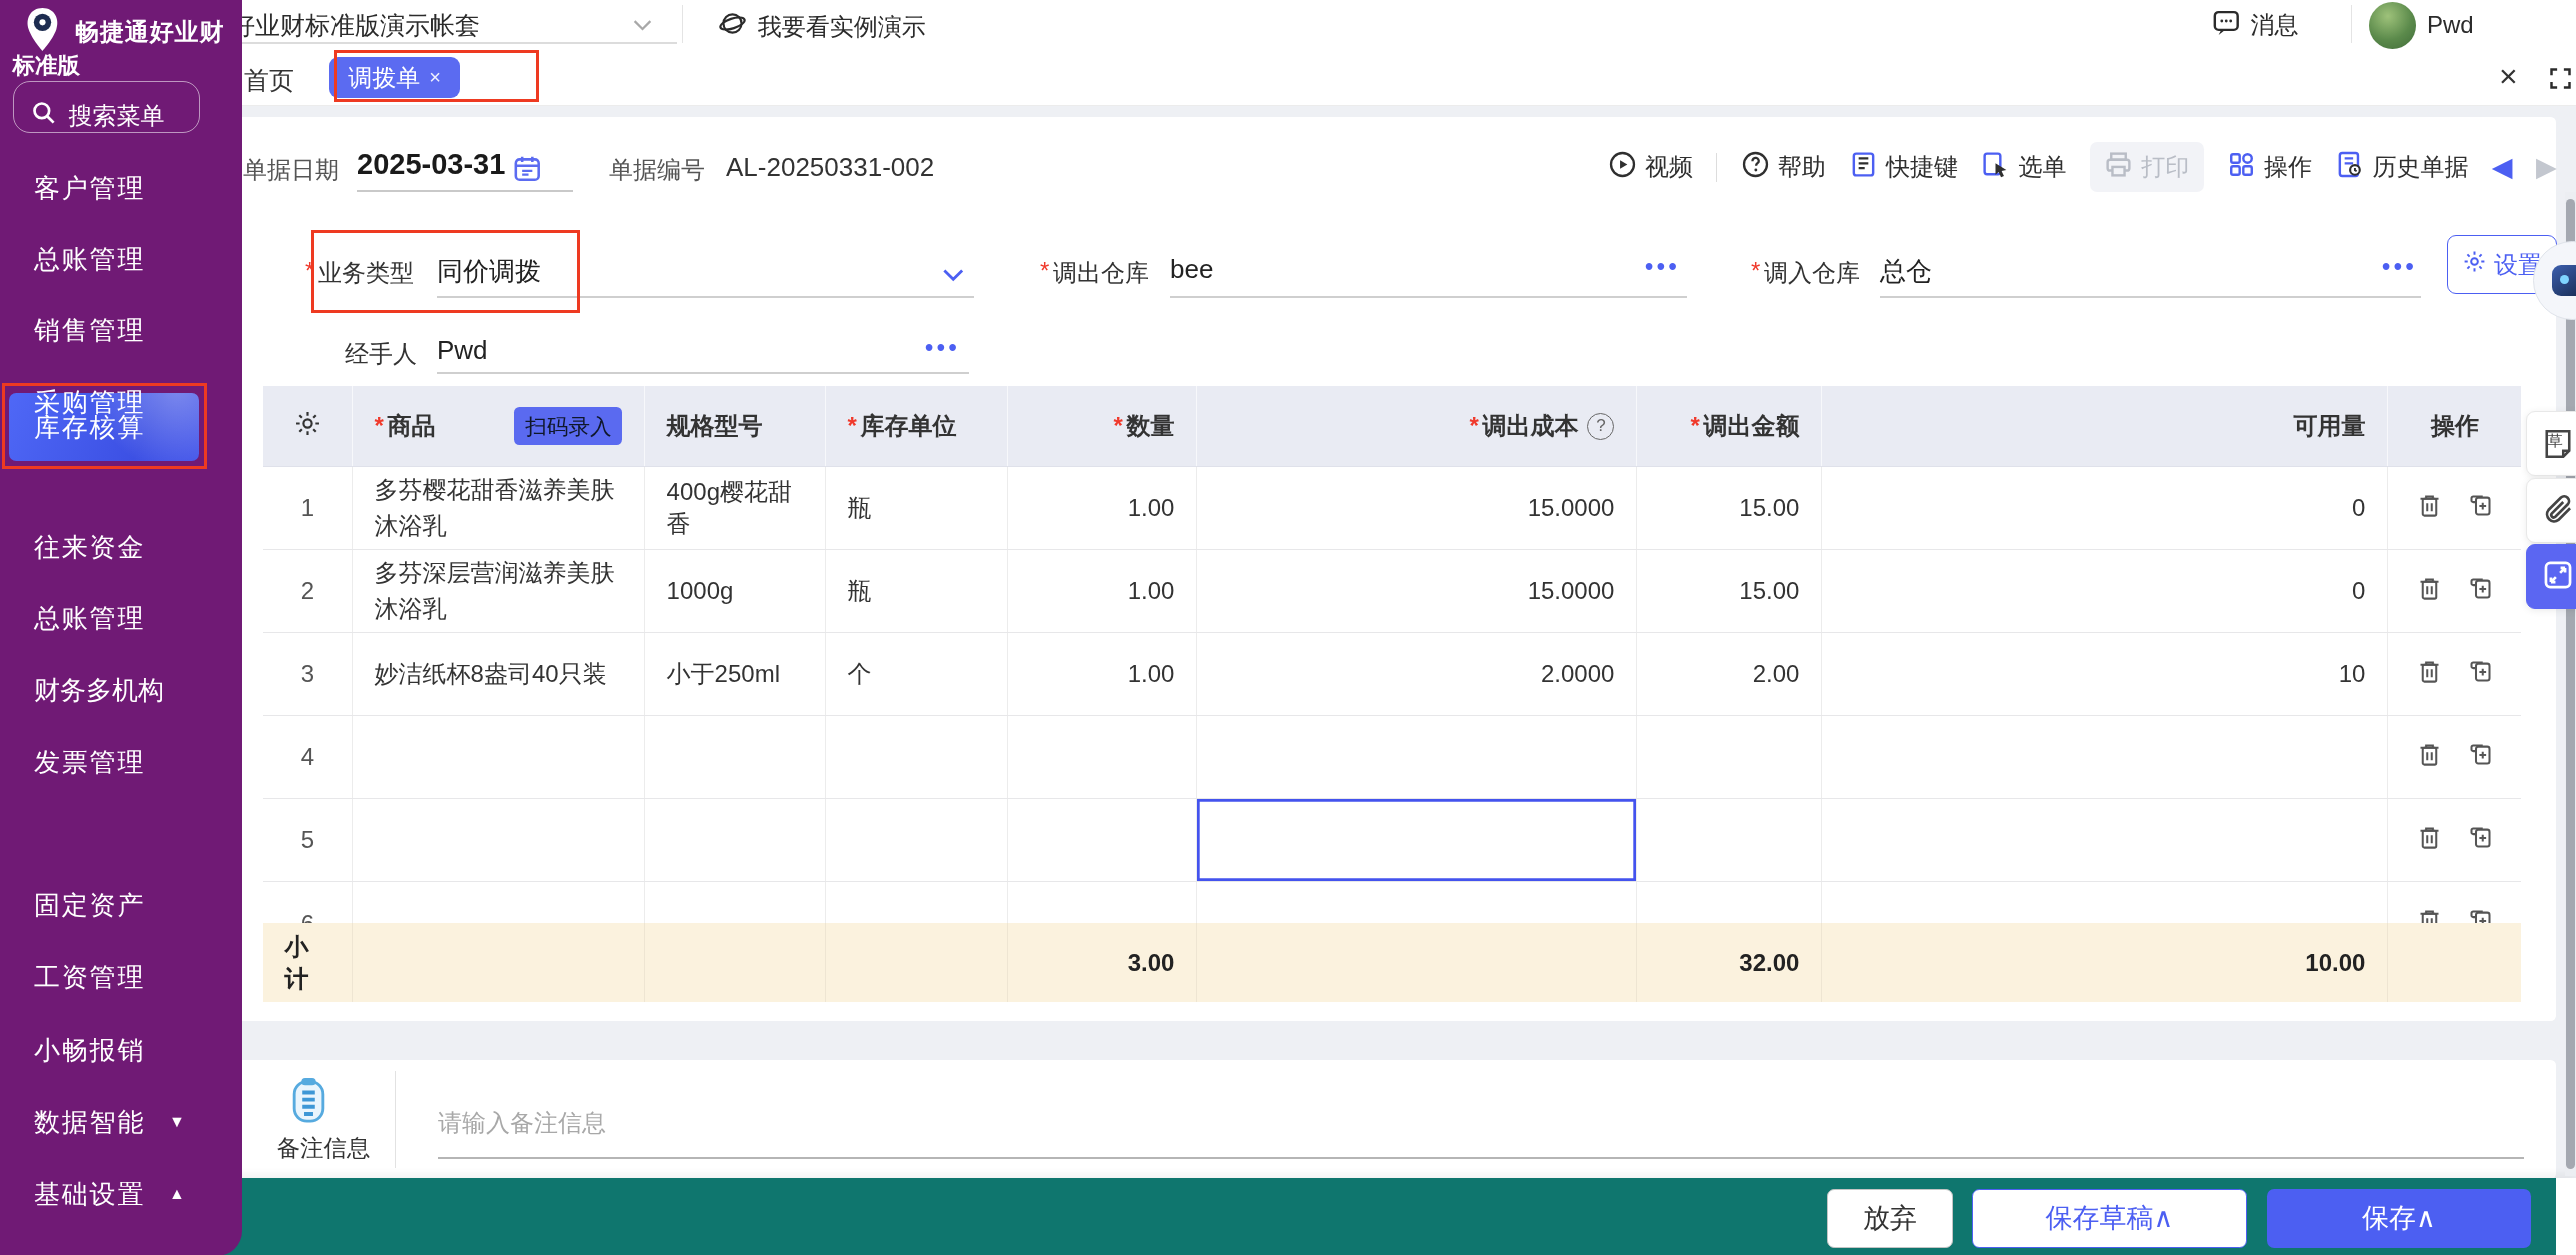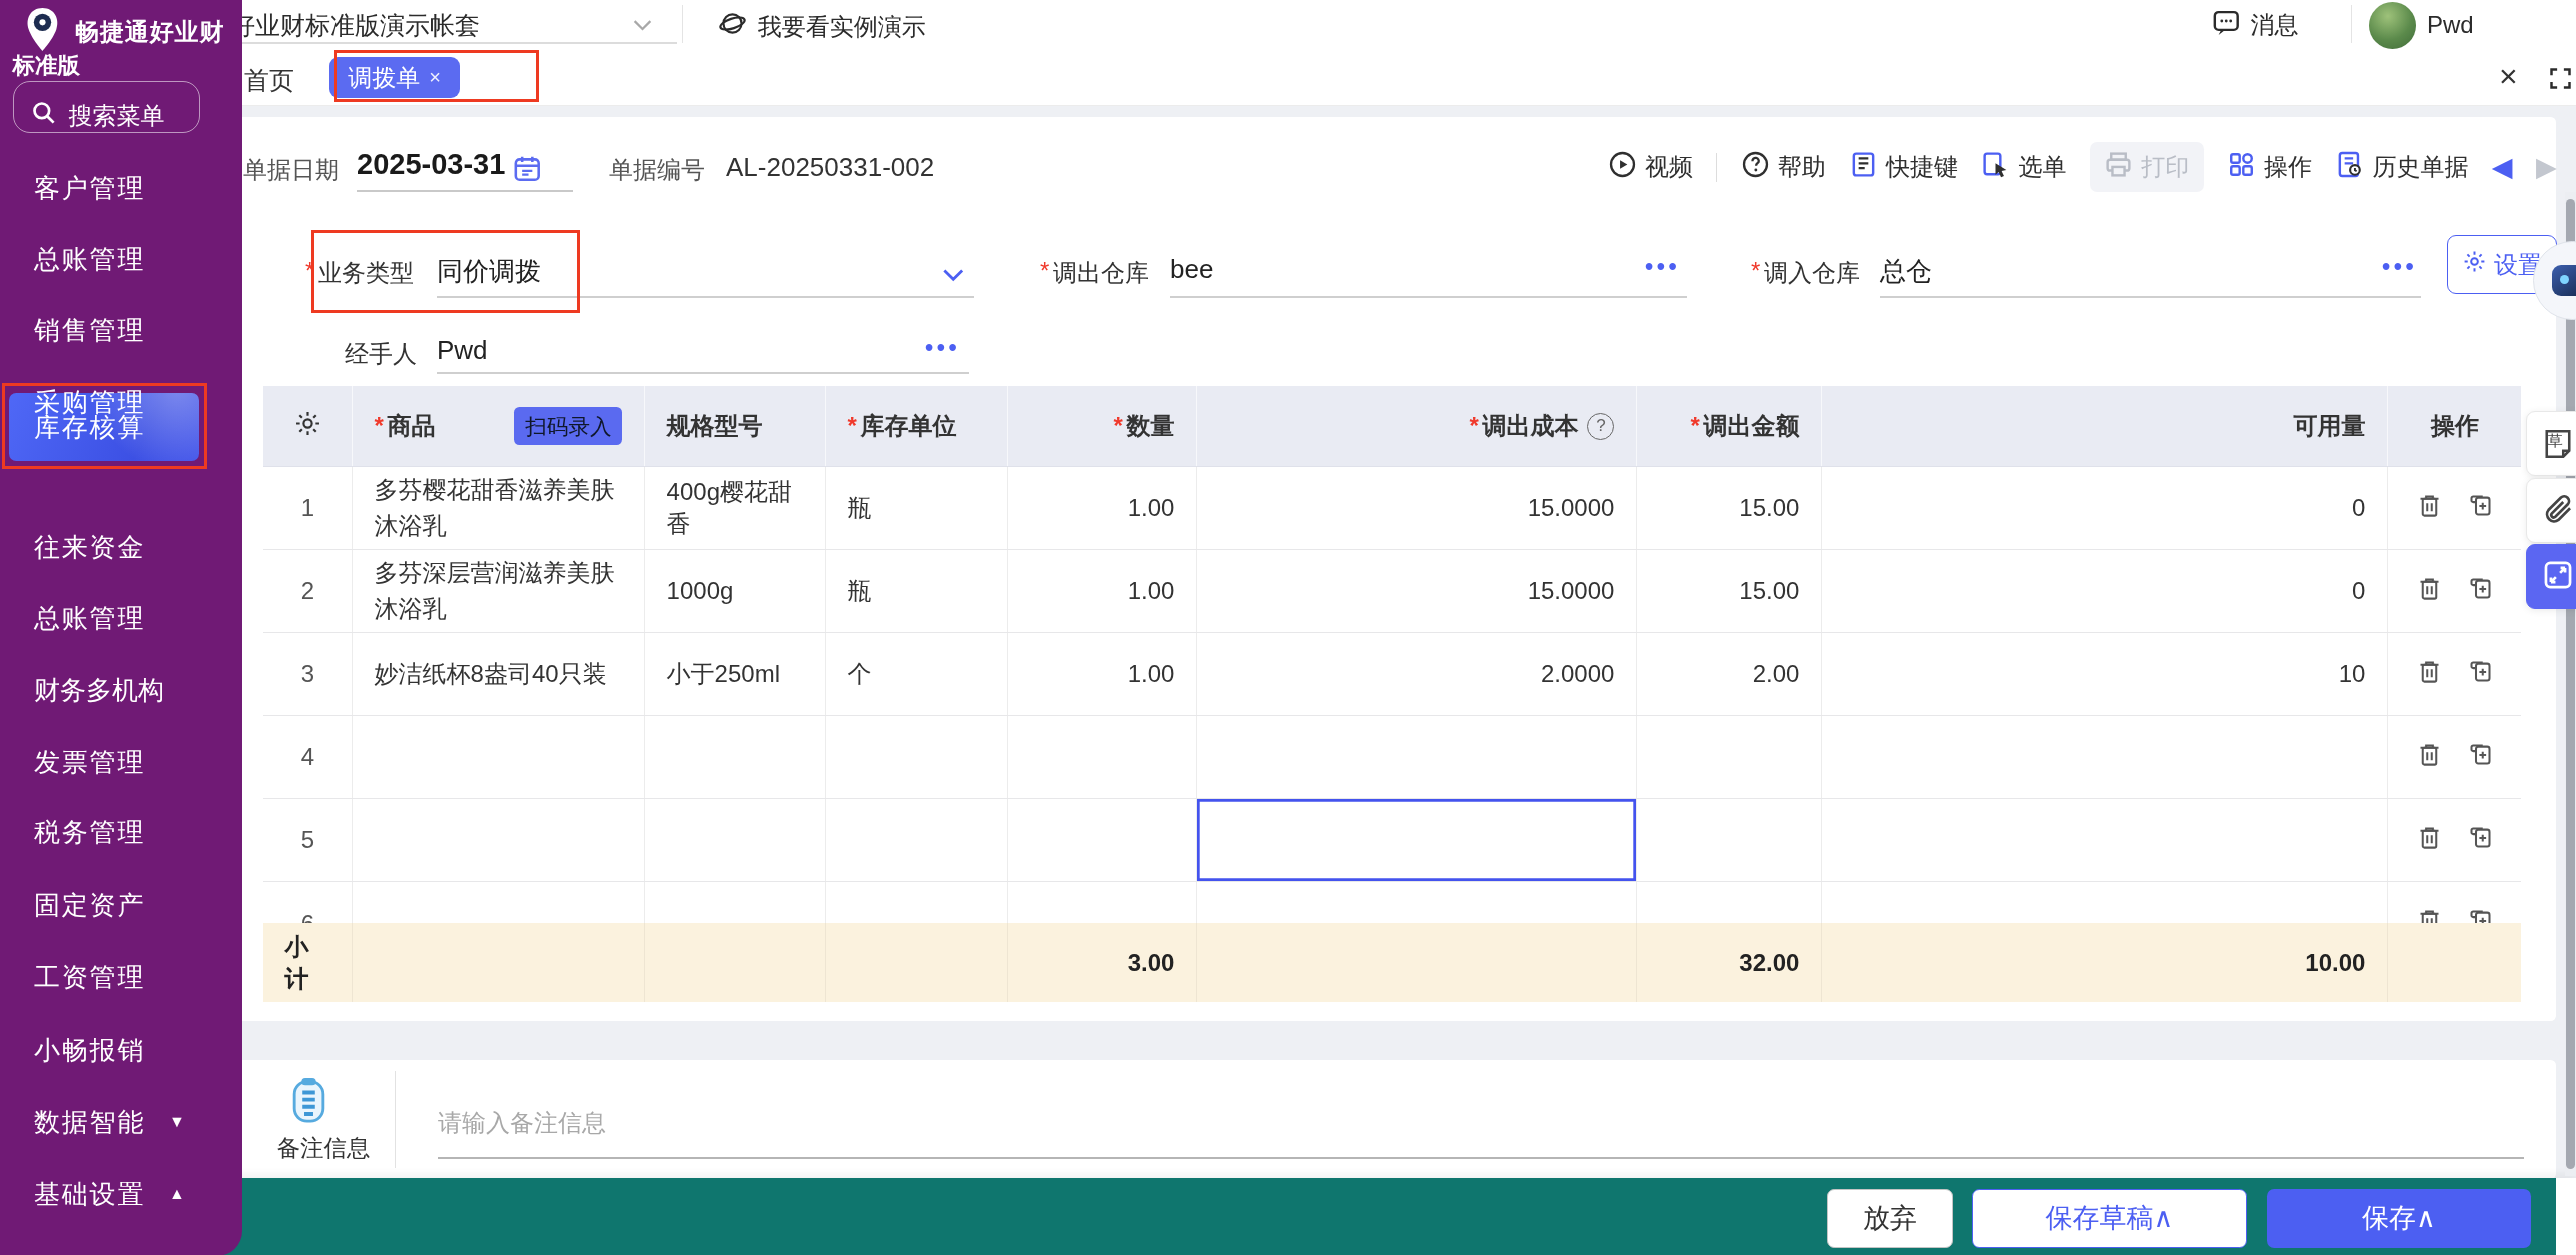--- a/index.html
+++ b/index.html
@@ -143,21 +143,20 @@
 
     <div class="abs side-item" style="top:154px"><span>客户管理</span></div>
     <div class="abs side-item" style="top:225px"><span>总账管理</span></div>
     <div class="abs side-item" style="top:296px"><span>销售管理</span></div>
     <div class="abs side-item" style="top:368px"><span>采购管理</span></div>
     <div class="abs side-item" style="top:393px"><span>库存核算</span></div>
     <div class="abs side-item" style="top:513px"><span>往来资金</span></div>
     <div class="abs side-item" style="top:584px"><span>总账管理</span></div>
     <div class="abs side-item" style="top:656px;letter-spacing:0"><span>财务多机构</span></div>
     <div class="abs side-item" style="top:728px"><span>发票管理</span></div>
-    <div class="abs side-item" style="top:798px"><span>税务管理</span></div>
     <div class="abs side-item" style="top:871px"><span>固定资产</span></div>
     <div class="abs side-item" style="top:943px"><span>工资管理</span></div>
     <div class="abs side-item" style="top:1088px"><span>数据智能</span><span class="side-arrow">▼</span></div>
     <div class="abs side-item" style="top:1016px"><span>小畅报销</span></div>
     <div class="abs side-item" style="top:1160px"><span>基础设置</span><span class="side-arrow">▲</span></div>
   </div>
 
   <div class="abs topbar">
     <div class="acct">好业财标准版演示帐套</div>
     <div class="acct-chevron">

